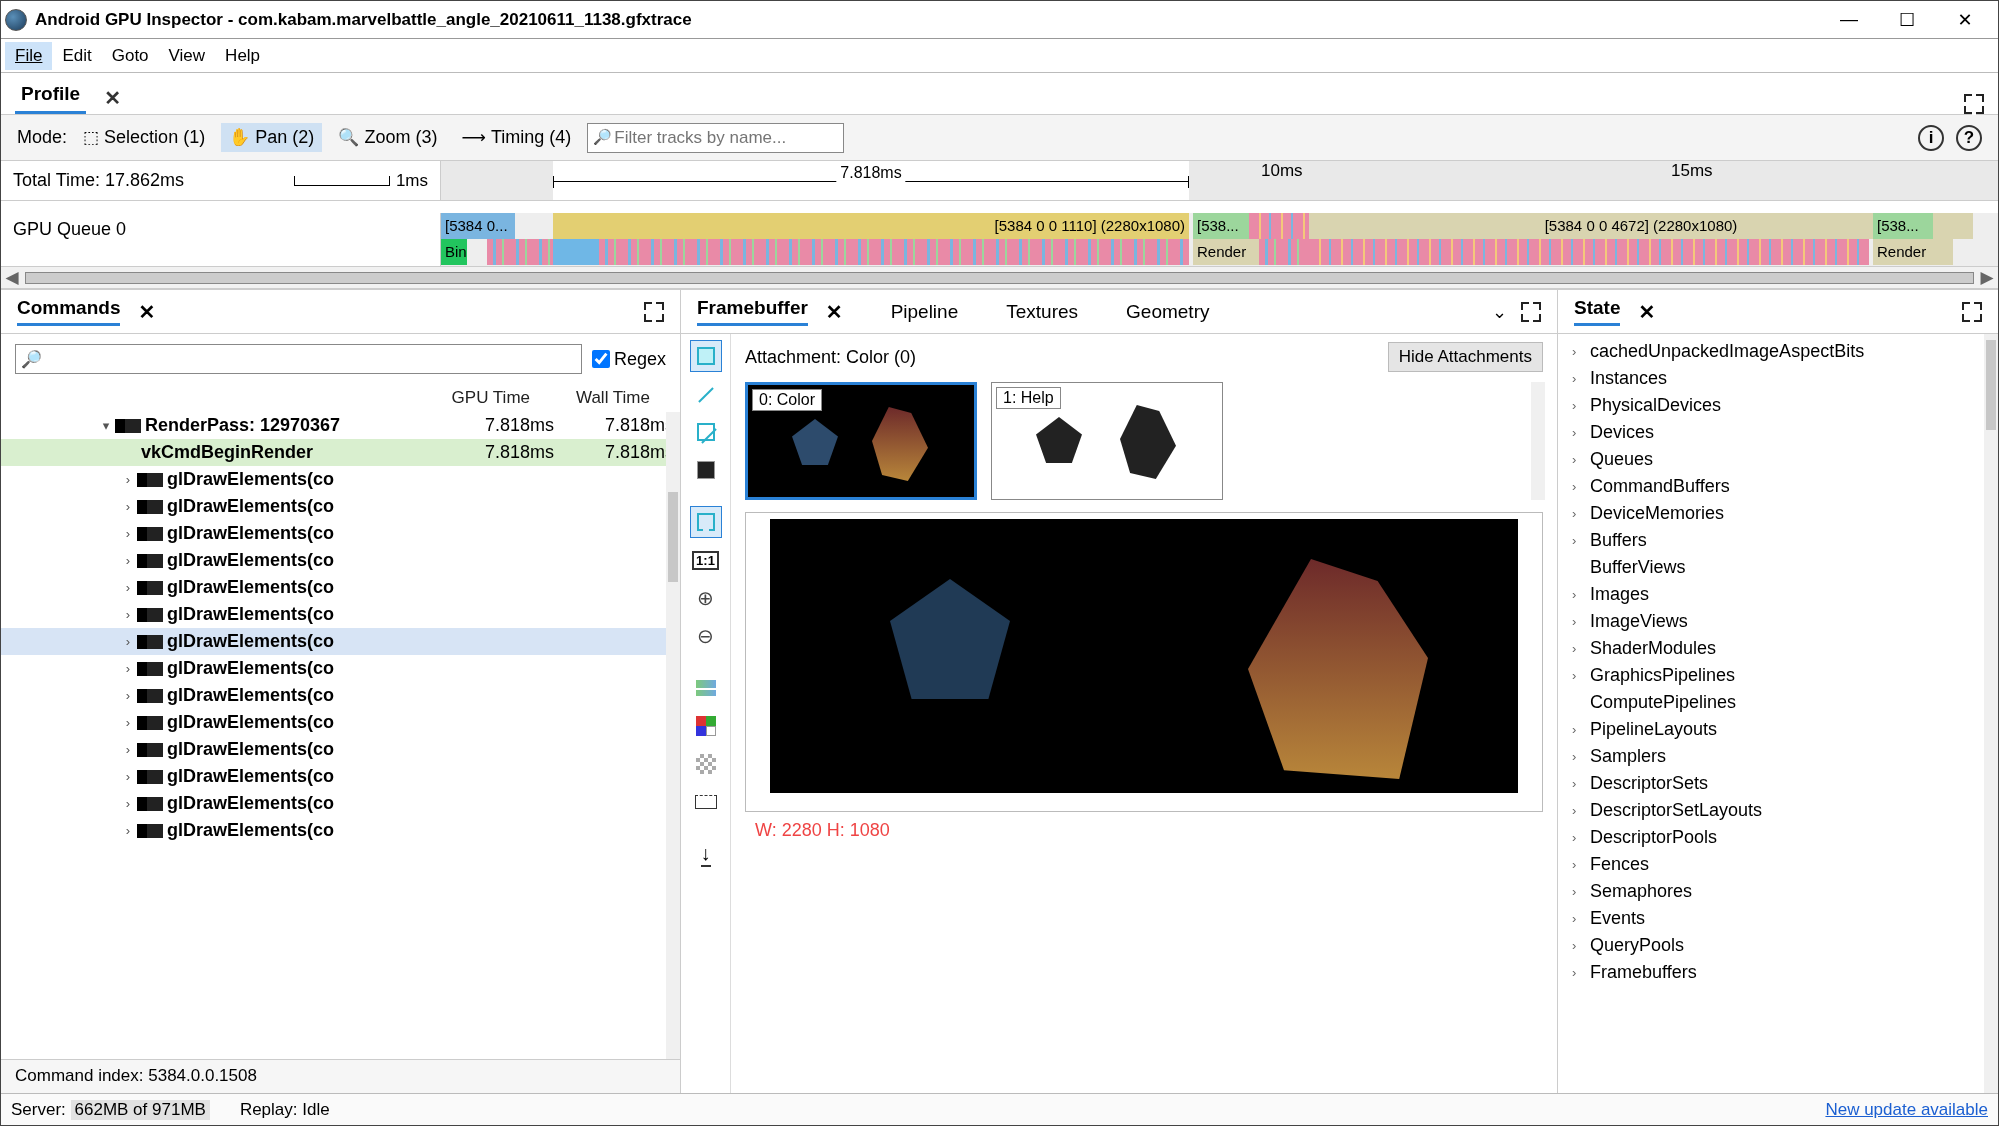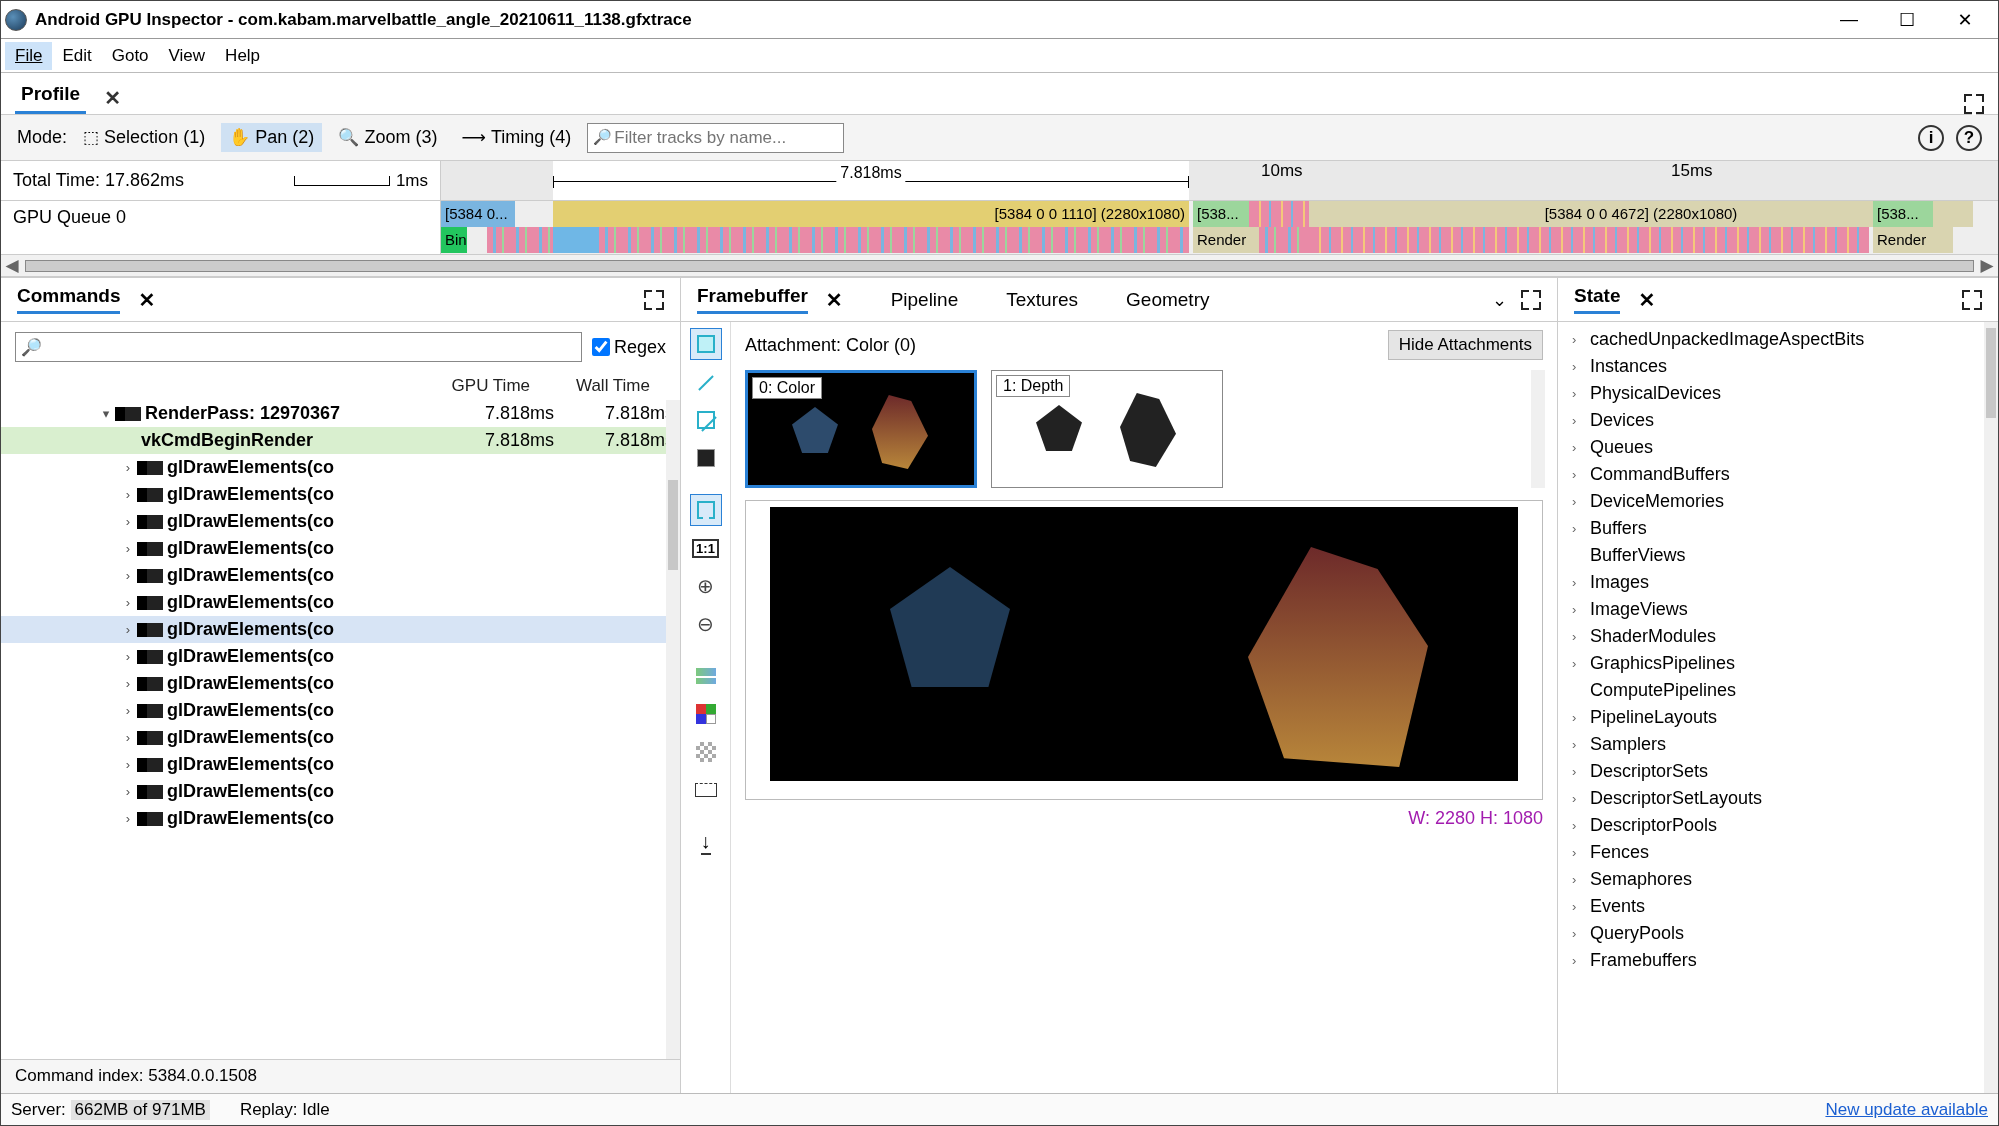--- a/index.html
+++ b/index.html
@@ -39,21 +39,21 @@
 .tl-left .scale { margin-left:auto; font-size:17px; display:flex; align-items:center; gap:6px; }
 .scale-bar { width:96px; height:10px; border-left:1px solid #000; border-right:1px solid #000; border-bottom:1px solid #000; }
 .tl-ruler { flex:1; position:relative; height:100%; background:#e9e9e9; }
 .tl-ruler .tick { position:absolute; top:0; font-size:17px; }
 .ruler-sel { position:absolute; left:112px; width:636px; top:0; bottom:0; background:#fff; }
 .ruler-bar { position:absolute; left:112px; width:636px; top:20px; height:12px; border-top:1px solid #000; }
 .ruler-bar:before,.ruler-bar:after{content:"";position:absolute;top:-6px;width:1px;height:12px;background:#000;}
 .ruler-bar:before{left:0}.ruler-bar:after{right:0}
 .ruler-bar span{position:absolute;left:50%;transform:translateX(-50%);top:-18px;font-size:16px;background:#fff;padding:0 4px;}
 
-.tl-row { height: 54px; display:flex; border-bottom:1px solid #ccc; }
+.tl-row { height: 54px; display:flex; border-bottom:1px solid #ccc;margin-top:12px; }
 .tl-row .lname { width: 440px; padding: 6px 12px; border-right:1px solid #ccc; font-size:18px; }
 .tl-track { flex:1; position:relative; background:#eee; overflow:hidden; }
 .seg { position:absolute; top:0; height:26px; font-size:15px; line-height:26px; padding:0 4px; overflow:hidden; white-space:nowrap; }
 .sub { top:26px; height:26px; }
 .stripes { background:repeating-linear-gradient(90deg,#e98aa7 0 6px,#7ab5e0 6px 9px,#e98aa7 9px 15px,#9cd69c 15px 17px,#e98aa7 17px 23px); }
 .stripes2 { background:repeating-linear-gradient(90deg,#e98aa7 0 10px,#f4c87a 10px 12px,#e98aa7 12px 20px,#7ab5e0 20px 22px); }
 
 .hscroll { height:22px; background:#f1f1f1; border-bottom:1px solid #ccc; display:flex; align-items:center; }
 .hscroll .arr { width:22px; text-align:center; color:#666; }
 .hscroll .thumb { flex:1; margin:0 2px; height:12px; background:#ccc; }
@@ -124,21 +124,21 @@
 .thumb.sel{border:3px solid #2a81d6}
 .thumb .tag{position:absolute;left:4px;top:4px;background:#fff;border:1px solid #888;font-size:16px;padding:1px 6px;}
 .thumb.color{background:#000;}
 .thumb.depth{background:#fff;}
 .silA{position:absolute;left:44px;top:34px;width:46px;height:46px;background:#1a3a55;clip-path:polygon(50% 0,100% 38%,78% 100%,22% 100%,0 38%);} 
 .silB{position:absolute;right:46px;top:22px;width:56px;height:74px;background:#111;clip-path:polygon(30% 0,70% 8%,100% 55%,64% 100%,18% 92%,0 46%);} 
 .fb-view { margin-top:12px; height:300px; border:1px solid #bbb; position:relative; background:#fff; }
 .fb-canvas{position:absolute;left:24px;right:24px;top:6px;bottom:18px;background:#000;}
 .fb-canvas .bigA{position:absolute;left:120px;top:60px;width:120px;height:120px;background:#203a55;clip-path:polygon(50% 0,100% 35%,82% 100%,18% 100%,0 35%);} 
 .fb-canvas .bigB{position:absolute;right:90px;top:40px;width:180px;height:220px;background:linear-gradient(#6d2a2a,#b8863a);clip-path:polygon(35% 0,72% 10%,100% 45%,84% 100%,20% 96%,0 50%);} 
-.fb-dim{margin-top:8px;font-size:18px;color:#a21caf;padding-left:10px;text-align:right;}
+.fb-dim{margin-top:8px;font-size:18px;color:#ef4444;padding-left:10px;}
 .fb-vsb{position:absolute;right:-2px;top:0;width:14px;bottom:0;background:#f0f0f0;}
 
 
 .st-panel{width:440px;}
 .st-body{flex:1;overflow:hidden;position:relative;padding:4px 0;}
 .st-row{display:flex;align-items:center;height:27px;font-size:18px;padding-left:14px;}
 .st-row .ar{width:18px;color:#666;font-size:13px;}
 .st-row.noar .ar{visibility:hidden;}
 .st-vsb{position:absolute;right:0;top:0;bottom:0;width:14px;background:#f0f0f0;}
 .st-vsb .th{position:absolute;left:2px;right:2px;top:6px;height:90px;background:#c7c7c7;}
@@ -436,21 +436,21 @@
             <span class="att">Attachment: Color (0)</span>
             <span class="hide">Hide Attachments</span>
           </div>
           <div class="thumbs" style="position:relative">
             <div class="thumb color sel">
               <span class="tag">0: Color</span>
               <div class="silA" style="background:#2d4b6c"></div>
               <div class="silB" style="background:linear-gradient(#6d2a2a,#b8863a)"></div>
             </div>
             <div class="thumb depth">
-              <span class="tag">1: Depth</span>
+              <span class="tag">1: Help</span>
               <div class="silA" style="background:#222"></div>
               <div class="silB" style="background:#222"></div>
             </div>
             <div class="fb-vsb"></div>
           </div>
           <div class="fb-view">
             <div class="fb-canvas">
               <div class="bigA"></div>
               <div class="bigB"></div>
             </div>

